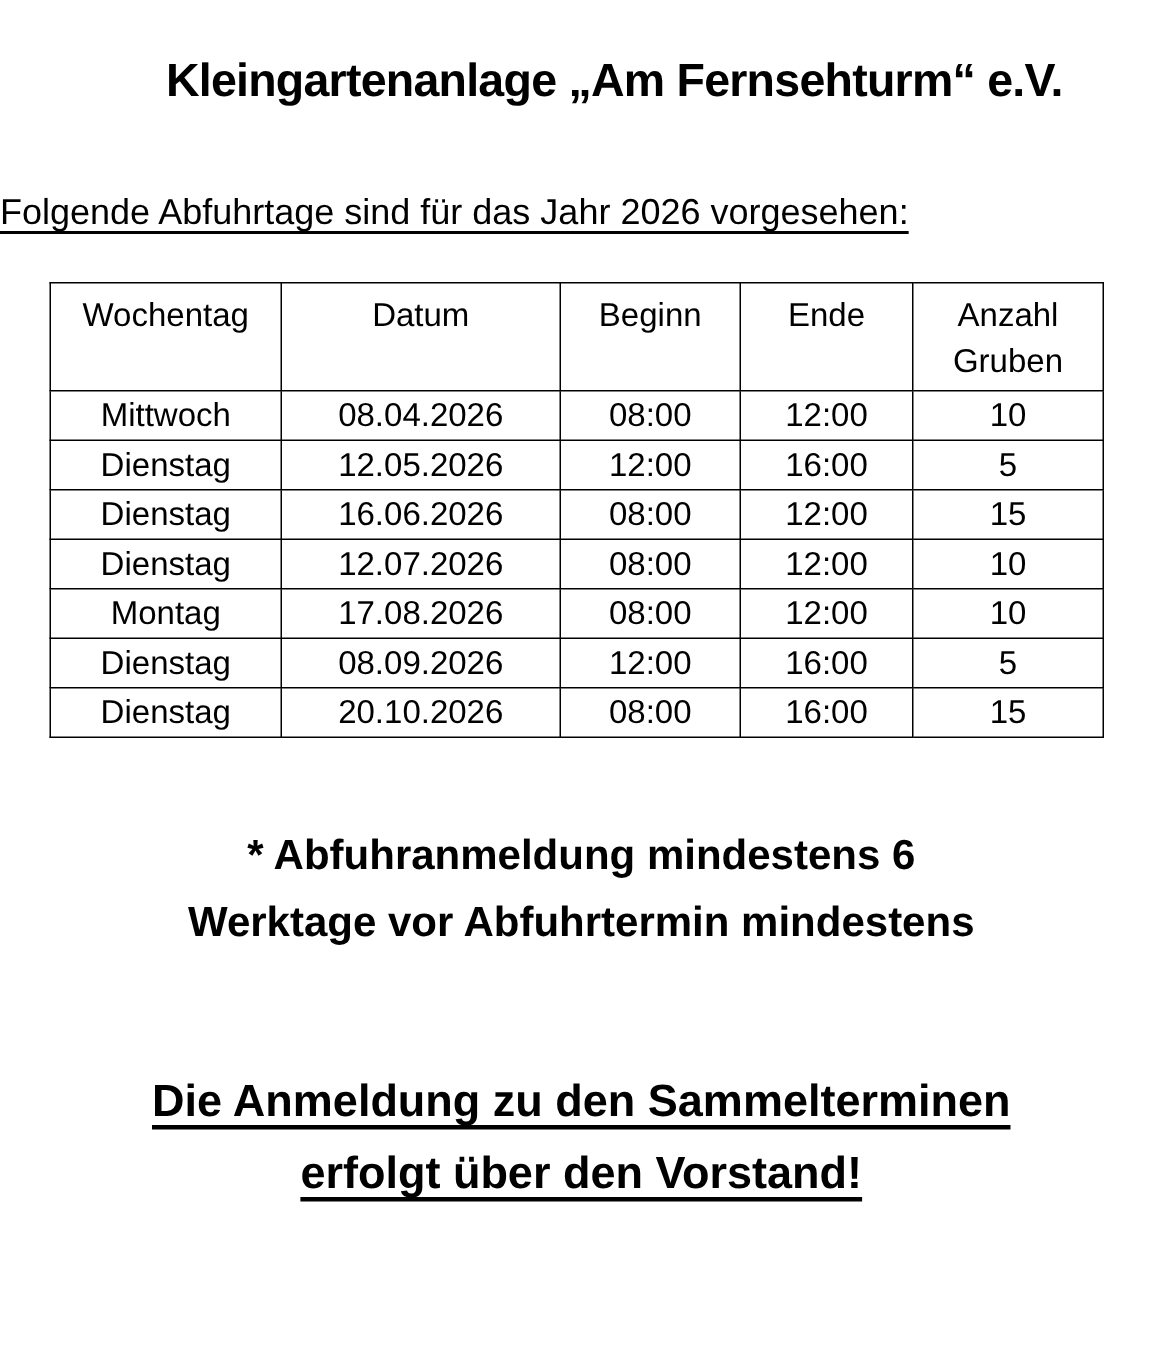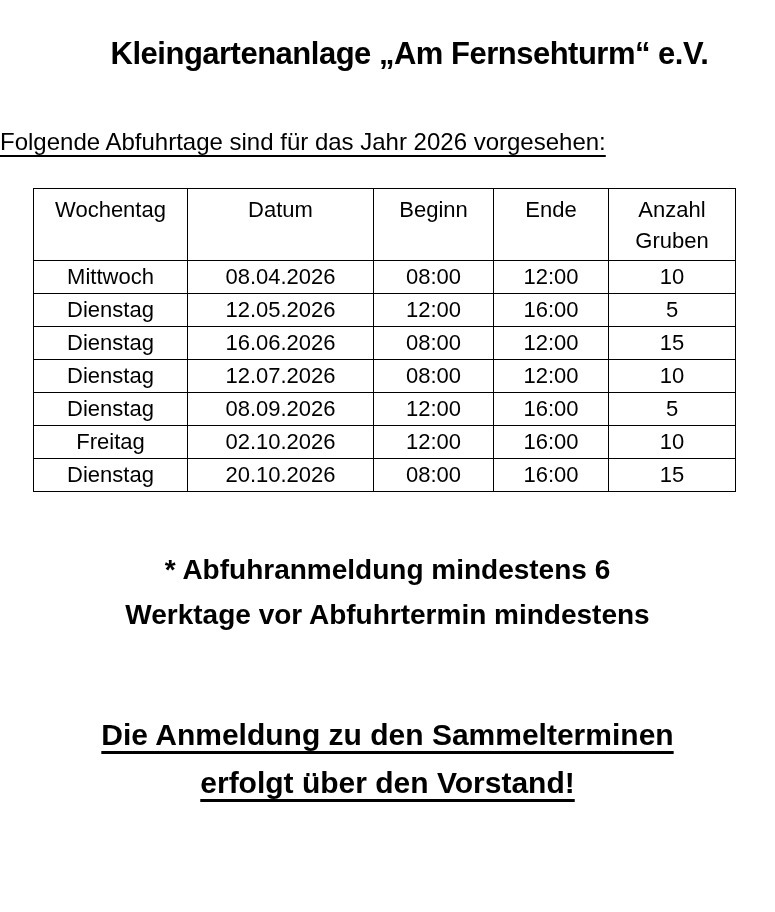--- a/index.html
+++ b/index.html
@@ -138,32 +138,32 @@
           <td>15</td>
         </tr>
         <tr>
           <td>Dienstag</td>
           <td>12.07.2026</td>
           <td>08:00</td>
           <td>12:00</td>
           <td>10</td>
         </tr>
         <tr>
+          <td>Montag</td>
+          <td>17.08.2026</td>
+          <td>08:00</td>
+          <td>12:00</td>
+          <td>10</td>
+        </tr>
+        <tr>
           <td>Dienstag</td>
           <td>08.09.2026</td>
           <td>12:00</td>
           <td>16:00</td>
           <td>5</td>
-        </tr>
-        <tr>
-          <td>Freitag</td>
-          <td>02.10.2026</td>
-          <td>12:00</td>
-          <td>16:00</td>
-          <td>10</td>
         </tr>
         <tr>
           <td>Dienstag</td>
           <td>20.10.2026</td>
           <td>08:00</td>
           <td>16:00</td>
           <td>15</td>
         </tr>
       </tbody>
   </table>

